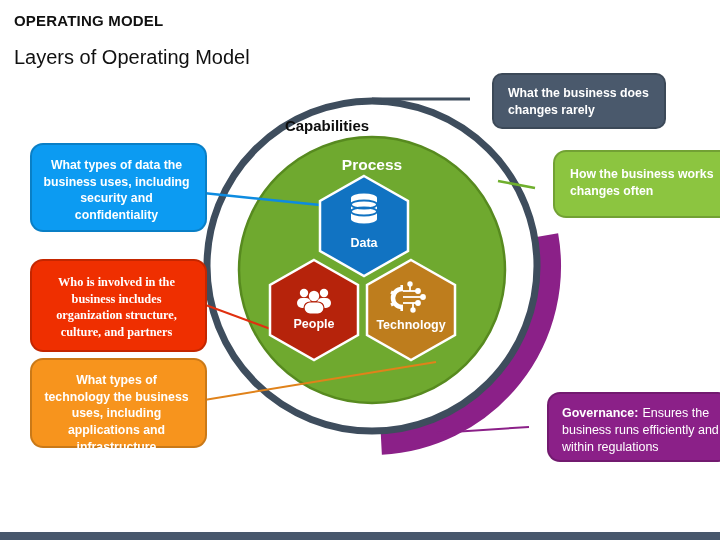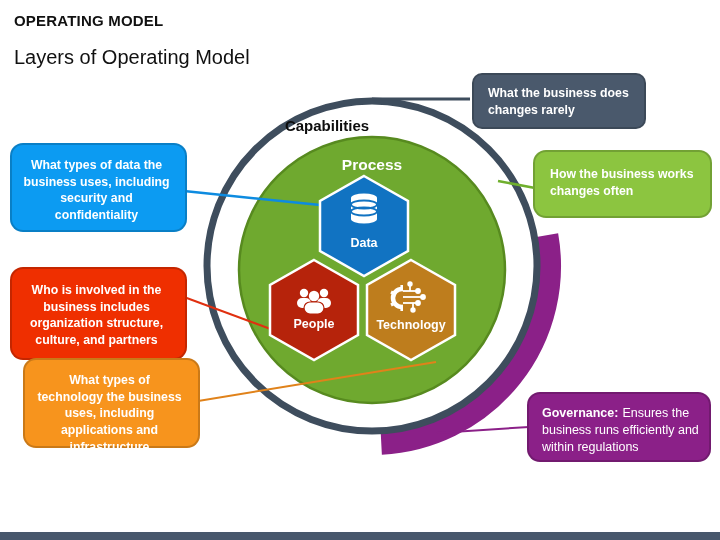--- a/index.html
+++ b/index.html
@@ -2,28 +2,28 @@
 <html><head>
 <meta charset="utf-8">
 <style>
   html,body{margin:0;padding:0;background:#888;}
   .slide{position:relative;width:720px;height:540px;background:#ffffff;overflow:hidden;
          font-family:"Liberation Sans",sans-serif;margin:0 auto;}
   .title{position:absolute;left:14px;top:12px;font-size:15px;font-weight:800;color:#111;letter-spacing:.2px;}
   .subtitle{position:absolute;left:14px;top:46px;font-size:20px;font-weight:400;color:#111;}
   .diagram-svg{position:absolute;left:0;top:0;}
   .callout{position:absolute;border-radius:13px;color:#fff;font-size:12.3px;font-weight:700;
-           line-height:1.36;box-sizing:border-box;border:2px solid rgba(0,0,0,0.18);}
+           line-height:1.36;box-sizing:border-box;border:2px solid rgba(0,0,0,0.18);margin-left:20px;}
   .callout.left{text-align:center;}
   .callout.right{text-align:left;}
   .co-dark{left:472px;top:73px;width:174px;height:56px;padding:10px 12px 8px 14px;border-radius:10px;}
   .co-green{left:533px;top:150px;width:179px;height:68px;padding:14px 12px 8px 15px;}
   .co-blue{left:10px;top:143px;width:177px;height:89px;padding:12px 14px 8px 10px;}
-  .co-red{left:10px;top:267px;width:177px;height:93px;padding:13px 14px 8px 10px;}
-  .co-orange{left:23px;top:358px;width:177px;height:90px;padding:12px 14px 8px 10px;}
+  .co-red{left:10px;top:259px;width:177px;height:93px;padding:13px 14px 8px 10px;font-family:Liberation Serif, serif;}
+  .co-orange{left:10px;top:358px;width:177px;height:90px;padding:12px 14px 8px 10px;}
   .co-purple{left:527px;top:392px;width:184px;height:70px;padding:11px 10px 0 13px;font-size:12.5px;}
   .gov-label{font-weight:800;margin-right:4px;}
   .gov-text{font-weight:400;}
   .bottom-bar{position:absolute;left:0;top:532px;width:720px;height:8px;}
   svg text{font-family:"Liberation Sans",sans-serif;}
   .lbl-cap{font-size:15px;font-weight:700;fill:#0d0d0d;}
   .lbl-process{font-size:15.5px;font-weight:700;fill:#ffffff;}
   .lbl-hex{font-size:12.5px;font-weight:700;fill:#ffffff;}
 </style>
 </head>

